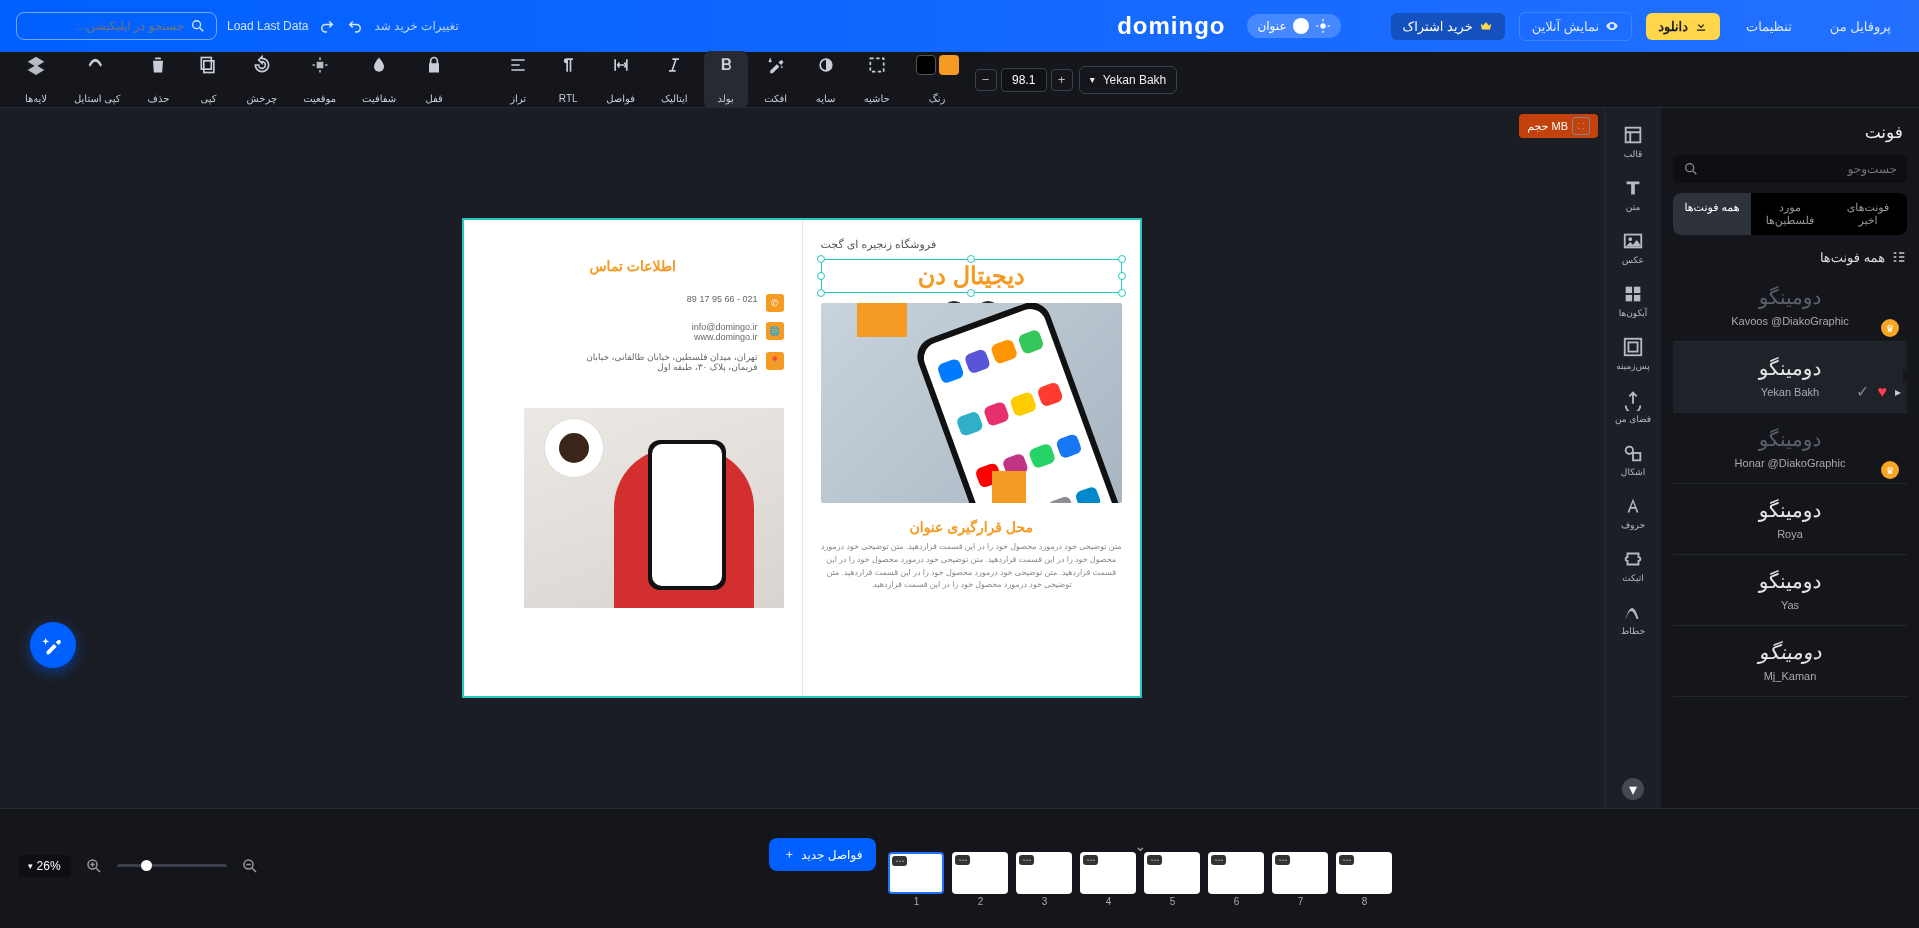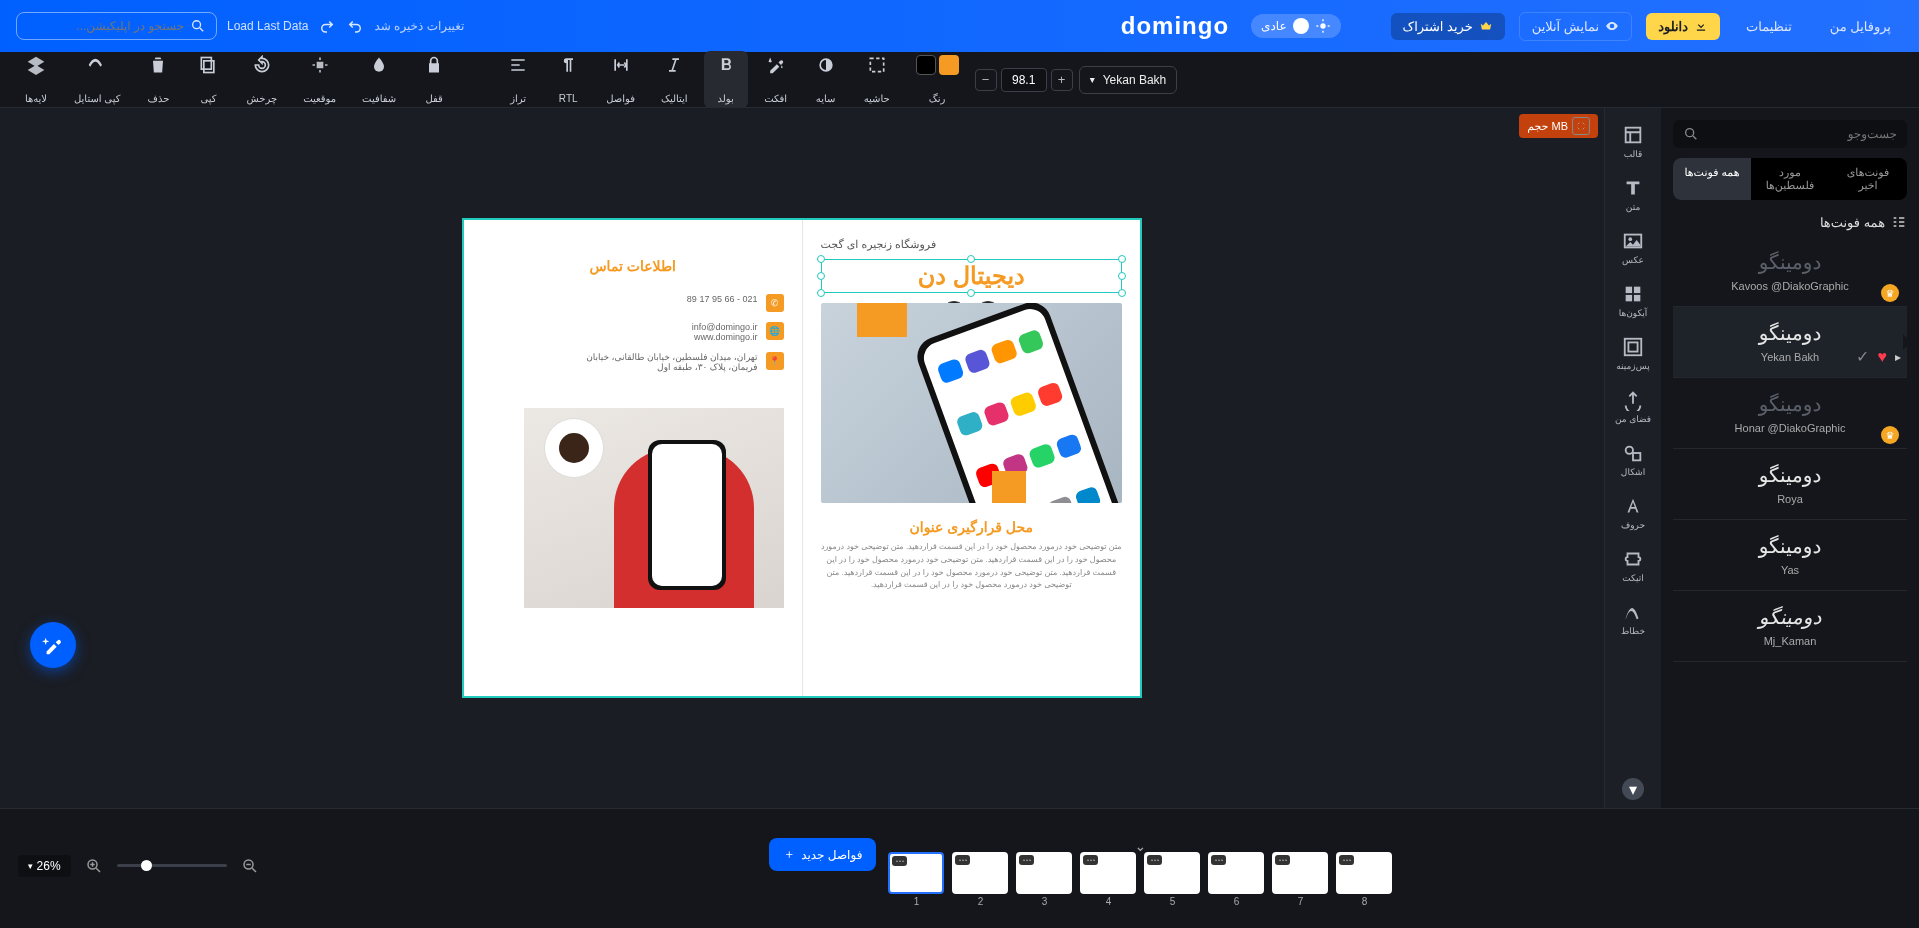--- a/index.html
+++ b/index.html
@@ -144,27 +144,27 @@
     <svg class="toggle-ico" viewBox="0 0 24 24">
         <circle cx="12" cy="12" r="4" fill="currentColor"></circle>
         <g stroke="currentColor" stroke-width="2">
           <line x1="12" y1="2" x2="12" y2="5"></line>
           <line x1="12" y1="19" x2="12" y2="22"></line>
           <line x1="2" y1="12" x2="5" y2="12"></line>
           <line x1="19" y1="12" x2="22" y2="12"></line>
         </g>
       </svg>
     <div class="toggle-dot"></div>
-    <span>عادی</span>
+    <span>عنوان</span>
   </div>
 
   <div class="logo">domingo</div>
 
   <div class="savebar">
-    <span class="faded">تغییرات ذخیره شد</span>
+    <span class="faded">تغییرات خرید شد</span>
     <svg viewBox="0 0 24 24">
         <path fill="none" stroke="currentColor" stroke-width="2" d="M9 14l-4-4 4-4M5 10h9a5 5 0 010 10h-2"></path>
       </svg>
     <svg viewBox="0 0 24 24">
         <path fill="none" stroke="currentColor" stroke-width="2" d="M15 14l4-4-4-4M19 10h-9a5 5 0 000 10h2"></path>
       </svg>
     <span class="faded" style="color:#cfe0ff">Load Last Data</span>
     <div class="search-top">
       <svg viewBox="0 0 24 24" width="14" height="14">
           <circle cx="10" cy="10" r="6" fill="none" stroke="currentColor" stroke-width="2"></circle>
@@ -399,20 +399,21 @@
     </div>
     <div class="fab">
         <svg width="22" height="22" viewBox="0 0 24 24">
           <path fill="#fff" d="M5 19l8-8 3 3-8 8H5v-3zm10-10l2-2a2 2 0 013 3l-2 2-3-3zM4 4l1 3 3 1-3 1-1 3-1-3-3-1 3-1 1-3z"></path>
         </svg>
       </div>
   </div>
 
   <div class="sidepanel">
     <div class="font-panel">
+      <div class="panel-title">فونت</div>
       <div class="psearch">
         <input placeholder="جست‌وجو" style="">
         <svg width="16" height="16" viewBox="0 0 24 24">
             <circle cx="10" cy="10" r="6" fill="none" stroke="#888" stroke-width="2"></circle>
             <line x1="15" y1="15" x2="20" y2="20" stroke="#888" stroke-width="2"></line>
           </svg>
       </div>
       <div class="tabs">
         <div class="tab">فونت‌های اخیر</div>
         <div class="tab">مورد فلسطین‌ها</div>

